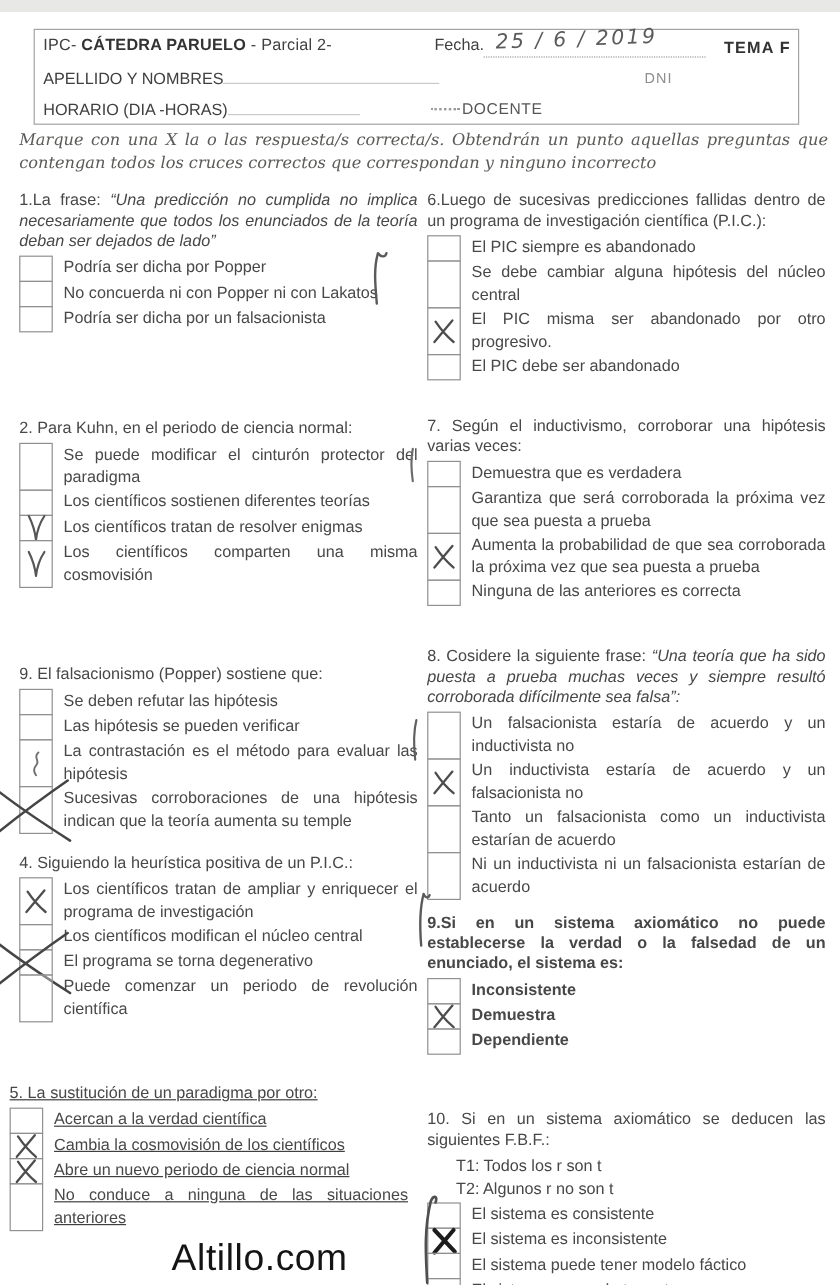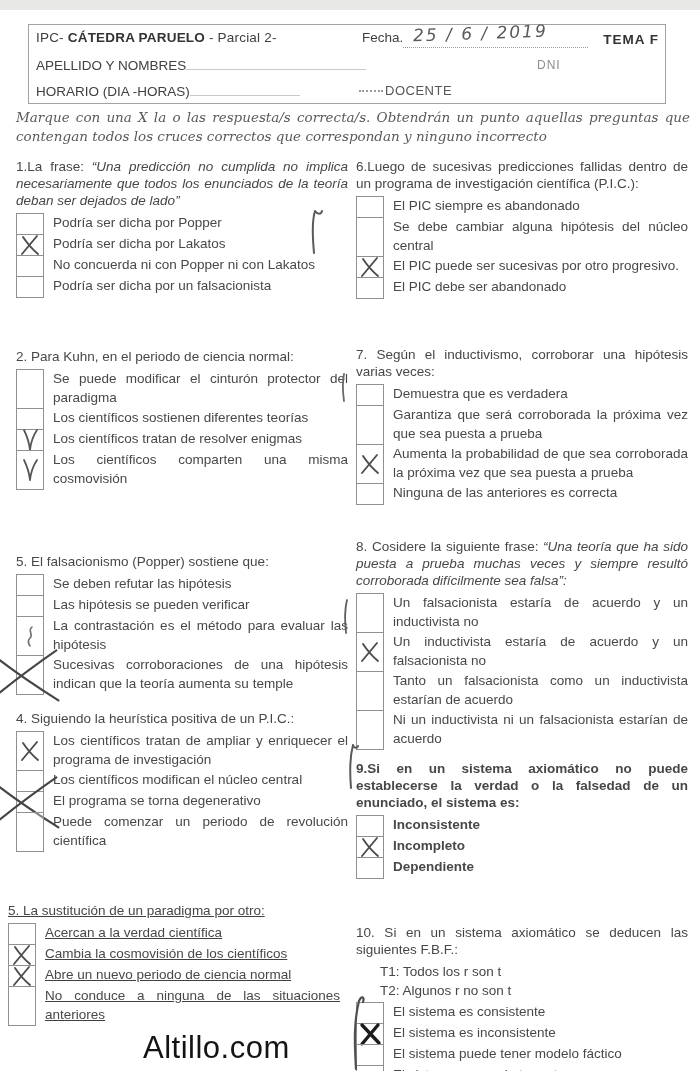--- a/index.html
+++ b/index.html
@@ -75,28 +75,20 @@
 
   <div id="questions-root">
       <section class="question" style="left: 16px; top: 148px;">
         <p class="qhead"><span>1.La frase: </span><i>“Una predicción no cumplida no implica necesariamente que todos los enunciados de la teoría deban ser dejados de lado”</i></p>
         <div class="opts">
           <div class="opt">
             <div class="box"></div>
             <div class="optlabel">Podría ser dicha por Popper</div>
           </div>
           <div class="opt">
-            <div class="box">
-              <svg class="mark" width="22" height="22" viewBox="0 0 22 22">
-                <path d="M4 3 C8 9 13 15 19 20 M18 2 C13 8 8 14 3 20" stroke="#4d4d4d" stroke-width="1.9" fill="none" stroke-linecap="round"></path>
-              </svg>
-            </div>
-            <div class="optlabel">Podría ser dicha por Lakatos</div>
-          </div>
-          <div class="opt">
             <div class="box"></div>
             <div class="optlabel">No concuerda ni con Popper ni con Lakatos</div>
           </div>
           <div class="opt">
             <div class="box"></div>
             <div class="optlabel">Podría ser dicha por un falsacionista</div>
           </div>
         </div>
       </section>
       <section class="question" style="left: 16px; top: 338px;">
@@ -122,21 +114,21 @@
             <div class="box">
               <svg class="mark" width="22" height="24" viewBox="0 0 22 24">
                 <path d="M5 2 C8 8 10 13 11 22 M18 2 C14 8 12 13 11 22" stroke="#565656" stroke-width="1.8" fill="none" stroke-linecap="round"></path>
               </svg>
             </div>
             <div class="optlabel">Los científicos comparten una misma cosmovisión</div>
           </div>
         </div>
       </section>
       <section class="question" style="left: 16px; top: 543px;">
-        <p class="qhead"><span>5. El falsacionismo (Popper) sostiene que:</span></p>
+        <p class="qhead"><span>9. El falsacionismo (Popper) sostiene que:</span></p>
         <div class="opts">
           <div class="opt">
             <div class="box"></div>
             <div class="optlabel">Se deben refutar las hipótesis</div>
           </div>
           <div class="opt">
             <div class="box"></div>
             <div class="optlabel">Las hipótesis se pueden verificar</div>
           </div>
           <div class="opt">
@@ -225,21 +217,21 @@
           <div class="opt">
             <div class="box"></div>
             <div class="optlabel">Se debe cambiar alguna hipótesis del núcleo central</div>
           </div>
           <div class="opt">
             <div class="box">
               <svg class="mark" width="22" height="22" viewBox="0 0 22 22">
                 <path d="M4 3 C8 9 13 15 19 20 M18 2 C13 8 8 14 3 20" stroke="#4d4d4d" stroke-width="1.9" fill="none" stroke-linecap="round"></path>
               </svg>
             </div>
-            <div class="optlabel">El PIC puede ser sucesivas por otro progresivo.</div>
+            <div class="optlabel">El PIC misma ser abandonado por otro progresivo.</div>
           </div>
           <div class="opt">
             <div class="box"></div>
             <div class="optlabel">El PIC debe ser abandonado</div>
           </div>
         </div>
       </section>
       <section class="question" style="left: 356px; top: 336px;">
         <p class="qhead"><span>7. Según el inductivismo, corroborar una hipótesis varias veces:</span></p>
         <div class="opts">
@@ -296,21 +288,21 @@
           <div class="opt">
             <div class="box"></div>
             <div class="optlabel">Inconsistente</div>
           </div>
           <div class="opt">
             <div class="box">
               <svg class="mark" width="22" height="22" viewBox="0 0 22 22">
                 <path d="M4 3 C8 9 13 15 19 20 M18 2 C13 8 8 14 3 20" stroke="#4d4d4d" stroke-width="1.9" fill="none" stroke-linecap="round"></path>
               </svg>
             </div>
-            <div class="optlabel">Incompleto</div>
+            <div class="optlabel">Demuestra</div>
           </div>
           <div class="opt">
             <div class="box"></div>
             <div class="optlabel">Dependiente</div>
           </div>
         </div>
       </section>
       <section class="question" style="left: 356px; top: 914px;">
         <p class="qhead"><span>10. Si en un sistema axiomático se deducen las siguientes F.B.F.:</span></p>
         <div class="premise">T1: Todos los r son t</div>

